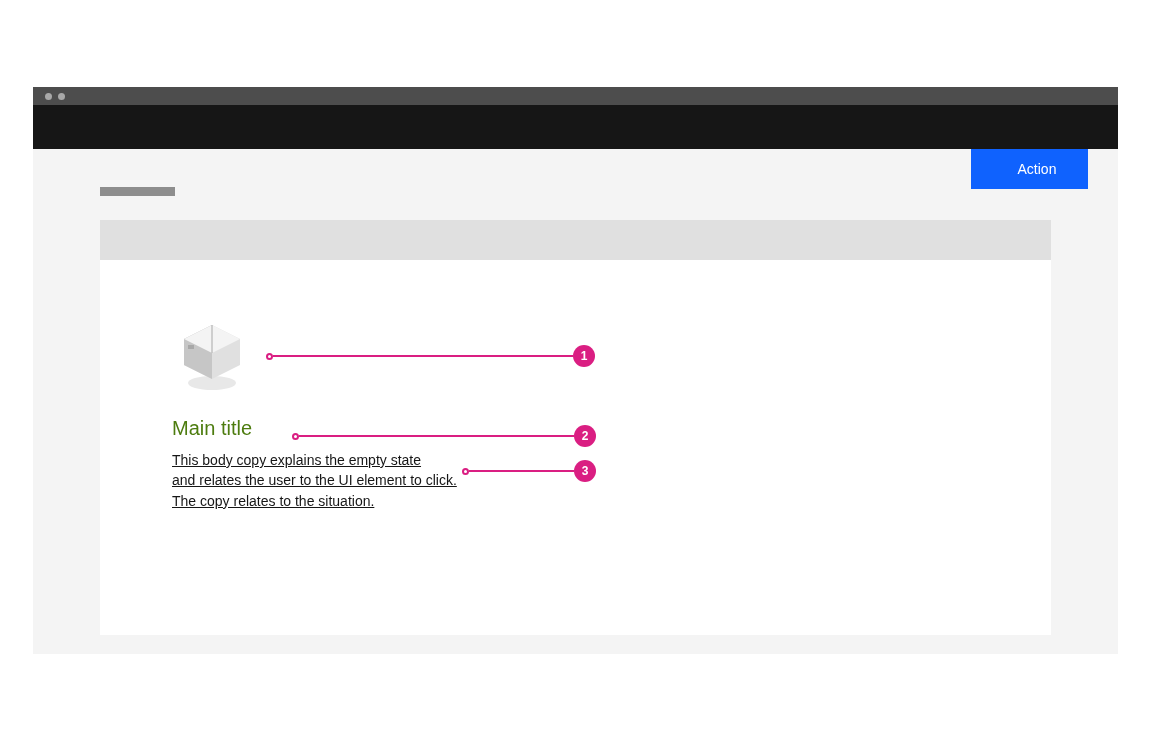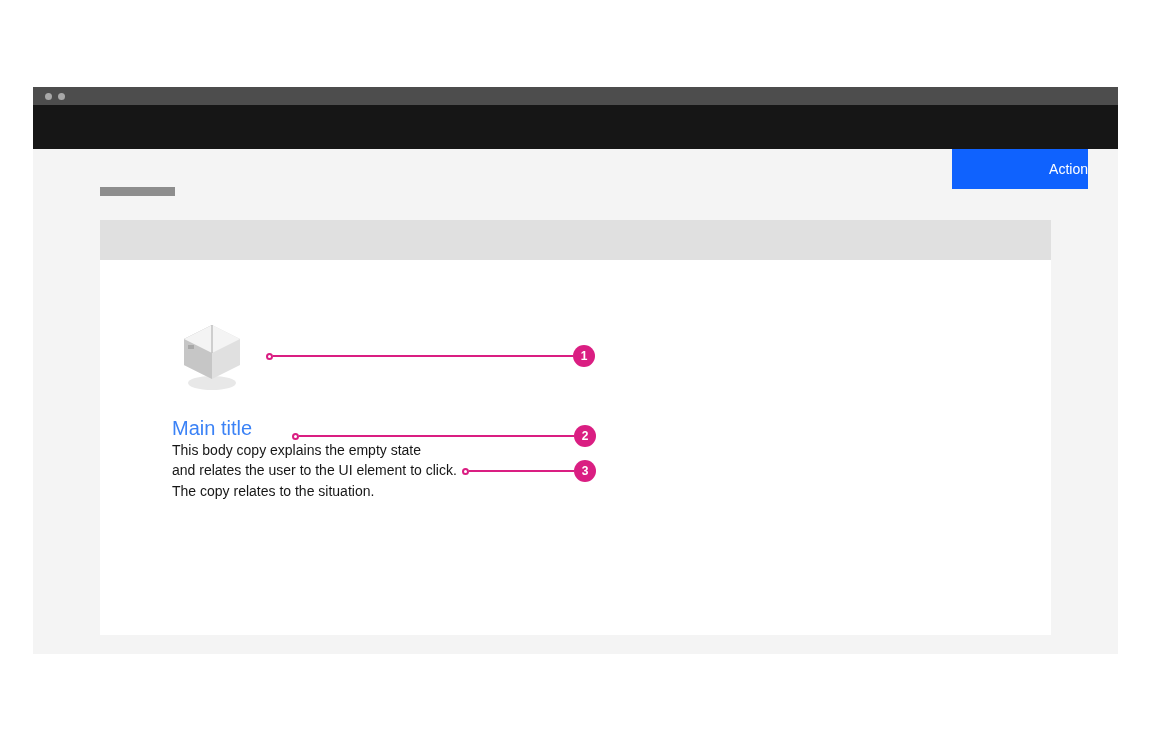--- a/index.html
+++ b/index.html
@@ -43,27 +43,27 @@
     .page-title-placeholder {
       width: 75px;
       height: 9px;
       background: #8d8d8d;
       margin-bottom: 24px;
     }
     .action-button {
       position: absolute;
       top: 0;
       right: 30px;
-      width: 136px;
+      width: 117px;
       height: 40px;
       background: #0f62fe;
       color: #fff;
       border: none;
       font-size: 14px;
-      text-align: right;
+      text-align: center;
       padding-left: 15px;
       cursor: pointer;
       font-family: inherit;
     }
     .toolbar-bar {
       height: 40px;
       background: #e0e0e0;
       width: 100%;
     }
     .main-panel {
@@ -76,27 +76,29 @@
       position: absolute;
       left: 72px;
       top: 55px;
       width: 500px;
     }
     .icon-wrap {
       margin-bottom: 18px;
     }
     .main-title {
       font-size: 20px;
-      color: #3b82f6;
+      color: #4d7c0f;
       font-weight: 400;
+      margin-bottom: 10px;
     }
     .body-copy {
       font-size: 14px;
       color: #161616;
       line-height: 1.45;
+      text-decoration: underline;
     }
     .body-line { display: block; }
 
     
     .annotation {
       position: absolute;
       display: flex;
       align-items: center;
       pointer-events: none;
     }

